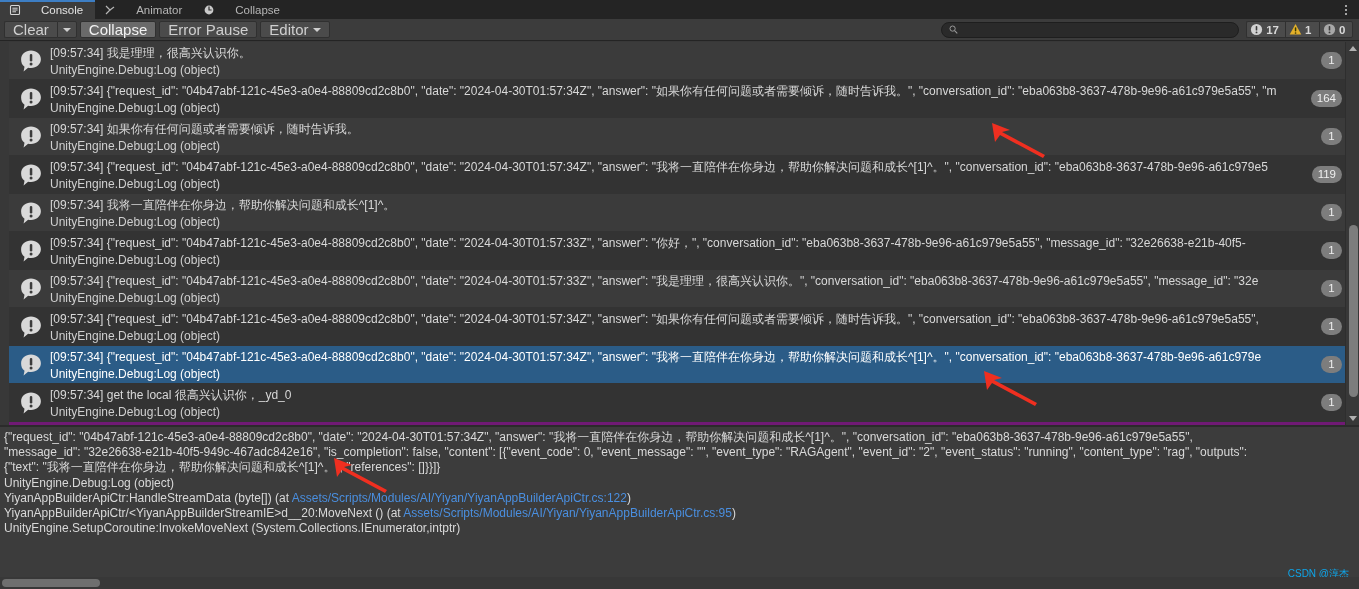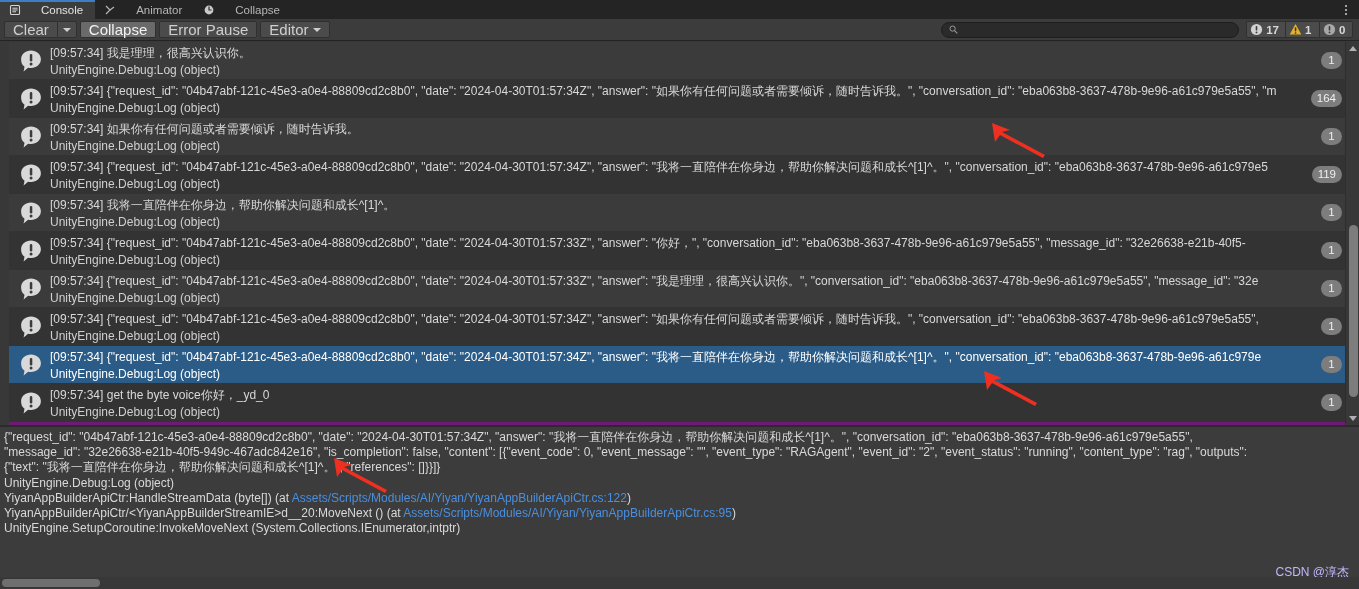--- a/index.html
+++ b/index.html
@@ -124,21 +124,21 @@
     position: absolute; top: 427px; left: 0; width: 1359px; height: 162px;
     background: #3c3c3c; padding: 3px 0 0 4px; overflow: hidden;
   }
   .dline {
     font-size: 12px; color: #d9d9d9; line-height: 15.2px;
     white-space: nowrap; font-family: "Liberation Sans", sans-serif;
   }
   .dline a { color: #4a8fe0; text-decoration: none; cursor: pointer; }
   .watermark {
     position: absolute; right: 10px; bottom: 8px;
-    font-size: 12px; color: #c4b5fd; margin-top: 20px;
+    font-size: 10px; color: #0ea5e9; margin-top: 20px;
   }
 
   
   .vscroll {
     position: absolute; top: 42px; right: 0; width: 14px; height: 383px;
     background: #383838; border-left: 1px solid #2e2e2e;
   }
   .vs-arrow {
     position: absolute; left: 0; width: 14px; height: 13px;
     display: flex; align-items: center; justify-content: center;
@@ -386,21 +386,21 @@
         <div class="countbadge">1</div>
       </div>
       <div class="logrow even">
         <span class="licon"><svg width="24" height="24" viewBox="0 0 24 24">
   <path d="M12 1.6c5.5 0 9.9 3.9 9.9 8.7 0 4.8-4.4 8.7-9.9 8.7
            -1 0-2-.13-2.9-.37L4.6 22.4l.9-4.6C3.1 16.2 2.1 13.6 2.1 10.3
            2.1 5.5 6.5 1.6 12 1.6z" fill="#d9d9d9"></path>
   <rect x="10.8" y="4.9" width="2.5" height="7.5" rx="1.2" fill="#3c3c3c"></rect>
   <circle cx="12.05" cy="15" r="1.5" fill="#3c3c3c"></circle>
 </svg></span>
-        <div class="ltext">[09:57:34] get the byte voice你好，_yd_0</div>
+        <div class="ltext">[09:57:34] get the local 很高兴认识你，_yd_0</div>
         <div class="lsub">UnityEngine.Debug:Log (object)</div>
         <div class="countbadge">1</div>
       </div>
     </div>
 
   <div class="vscroll">
     <div class="vs-arrow up">
       <span class="tri-up"></span>
     </div>
     <div class="vs-thumb"></div>

